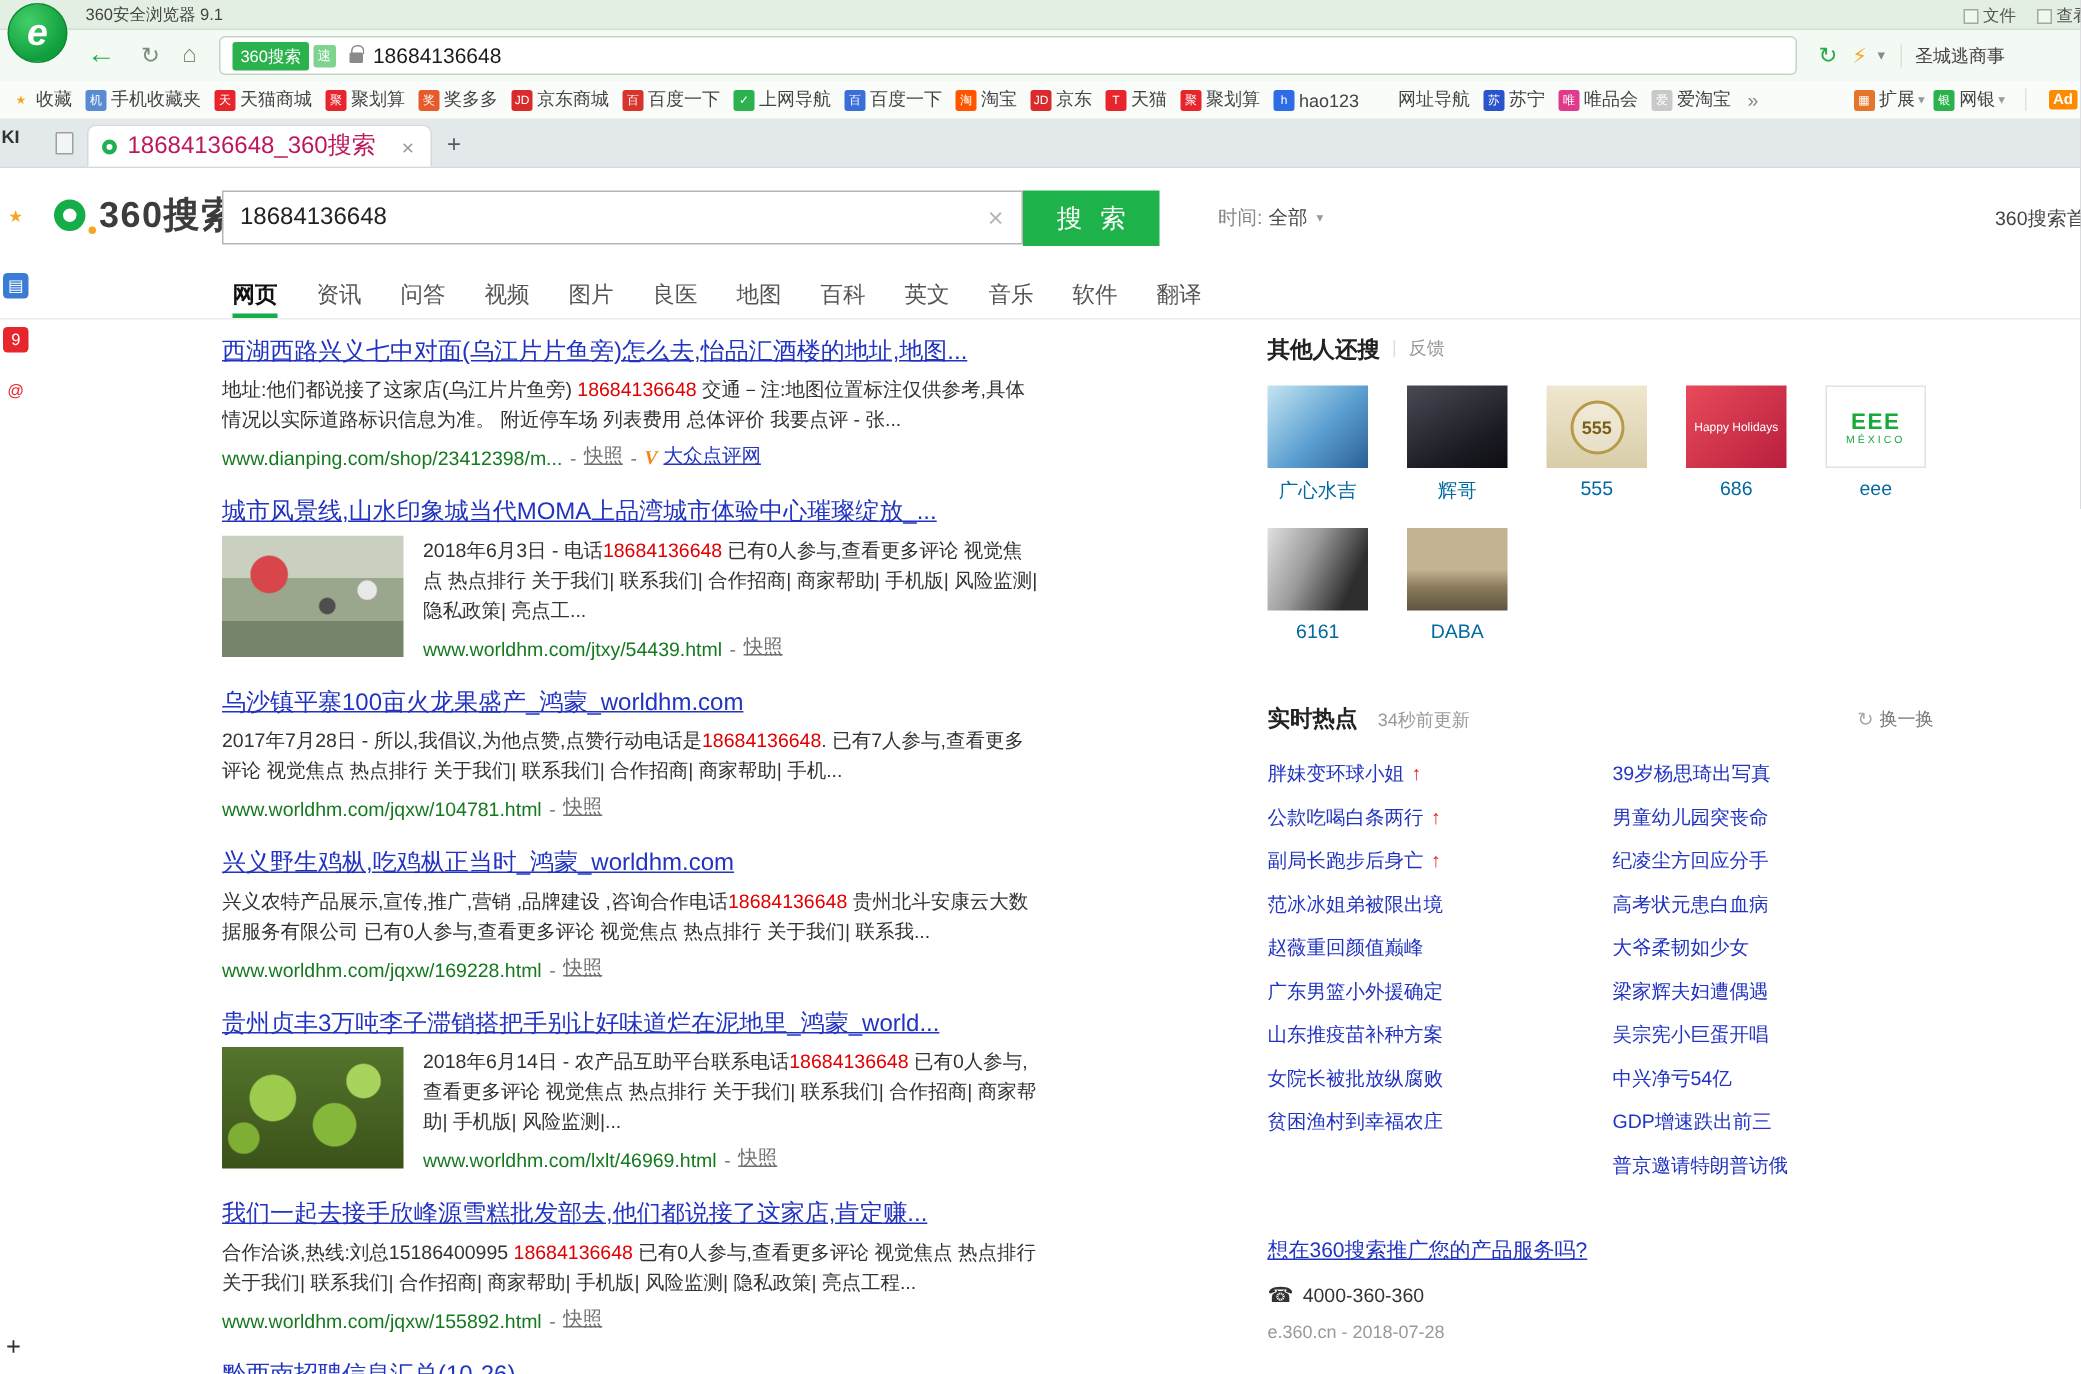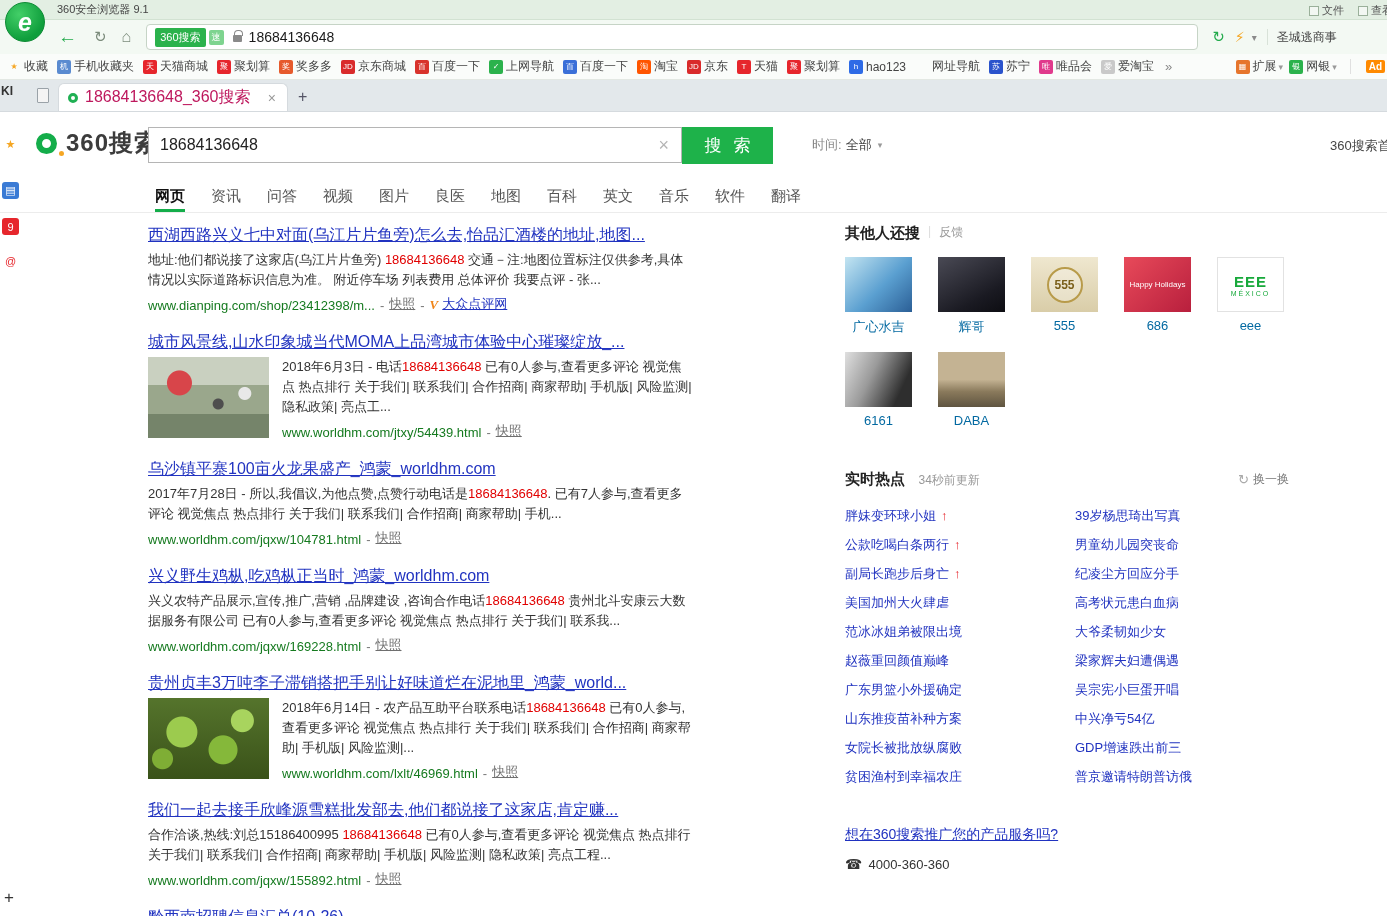--- a/index.html
+++ b/index.html
@@ -578,24 +578,20 @@
             <div class="hot-item">
               <span>公款吃喝白条两行</span>
               <span class="up">↑</span>
             </div>
 
             <div class="hot-item">
               <span>副局长跑步后身亡</span>
               <span class="up">↑</span>
             </div>
 
-            <div class="hot-item">
-              <span>美国加州大火肆虐</span>
-              <span class="up"></span>
-            </div>
 
             <div class="hot-item">
               <span>范冰冰姐弟被限出境</span>
               <span class="up"></span>
             </div>
 
             <div class="hot-item">
               <span>赵薇重回颜值巅峰</span>
               <span class="up"></span>
             </div>
@@ -674,17 +670,18 @@
           </div>
       </div>
     </div>
 
     <div class="promo">
       <a class="promo-link">想在360搜索推广您的产品服务吗?</a>
       <div class="phone-row">
         <span class="phone-ico">☎</span>
         <span>4000-360-360</span>
       </div>
+      <div class="side-footer">e.360.cn - 2018-07-28</div>
     </div>
 
   </div>
 
 </div>
 
 </body></html>

